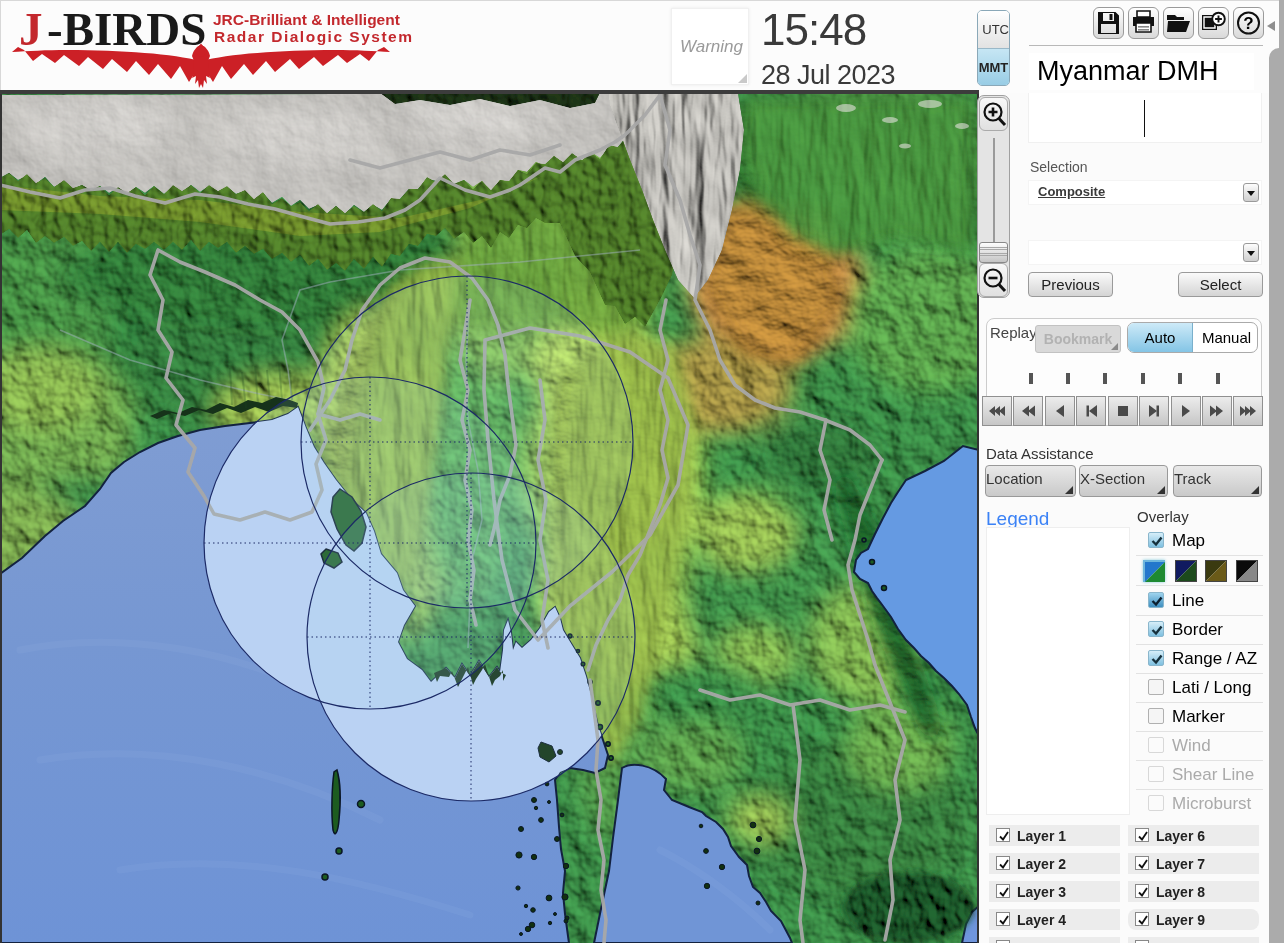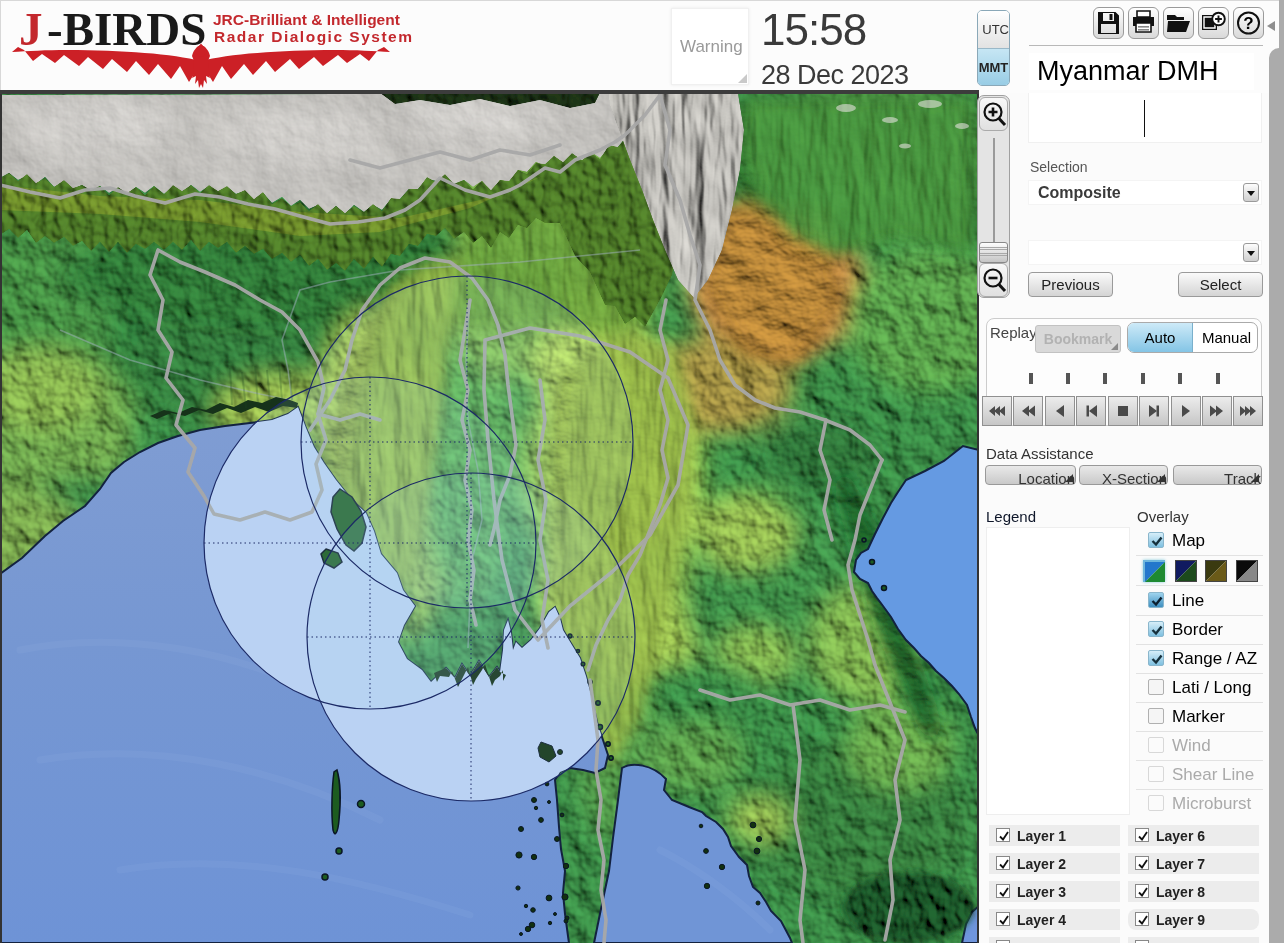--- a/index.html
+++ b/index.html
@@ -3,40 +3,40 @@
 <meta charset="utf-8">
 <style>
 * { margin:0; padding:0; box-sizing:border-box; }
 html,body { -webkit-font-smoothing:antialiased; width:1284px; height:943px; overflow:hidden; background:#fff; font-family:"Liberation Sans", sans-serif; }
 #stage { position:relative; width:1284px; height:943px; background:#fbfbfb; }
 
 #topbar { position:absolute; left:0; top:0; width:1284px; height:93px; background:#fcfcfc; z-index:30; border-top:1px solid #d8d8d8; border-left:1px solid #d8d8d8;}
 #maptopline { position:absolute; left:0; top:90px; width:979px; height:4px; background:#3c3c3c; z-index:31; }
 #logo { position:absolute; left:0; top:0; width:420px; height:92px; }
 #warnbox { position:absolute; left:670px; top:7px; width:78px; height:77px; background:#fff; border:1px solid #f0f0f0; box-shadow:0 0 3px rgba(0,0,0,0.08); }
-#warnbox span { position:absolute; left:8px; top:28px; font-size:17px; color:#9a9a9a; }
+#warnbox span { position:absolute; left:8px; top:28px; font-size:17px; color:#9a9a9a;font-style:italic; }
 #warncorner { position:absolute; right:1px; bottom:1px; width:0; height:0; border-left:9px solid transparent; border-bottom:9px solid #c9c9c9; }
 #clock { position:absolute; left:760px; top:4px; font-size:44px; color:#3a3a3a; letter-spacing:-1px;}
 #date { position:absolute; left:760px; top:59px; font-size:27px; color:#3a3a3a; letter-spacing:-0.5px; }
 #utcmmt { position:absolute; left:976px; top:9px; width:33px; height:76px; border:1px solid #8aa8b8; border-radius:5px; overflow:hidden; }
 #utc { position:absolute; left:0; top:0; width:100%; height:38px; background:linear-gradient(#ffffff,#e2e2e2); border-bottom:1px solid #9ab8c8; color:#333; font-size:13px; text-align:right; line-height:38px; }
 #mmt { position:absolute; left:0; top:38px; width:100%; height:38px; background:linear-gradient(#c6e6f4,#96cbe4); color:#222; font-size:13px; font-weight:bold; text-align:center; line-height:37px; }
 .iconbtn { position:absolute; top:6px; width:31px; height:32px; background:linear-gradient(#ffffff,#d9d9d9); border:1px solid #9a9a9a; border-radius:6px; }
 #hline1 { position:absolute; left:1028px; top:44px; width:234px; height:1px; background:#b8b8b8; }
 #dmh { position:absolute; left:1028px; top:52px; width:225px; height:37px; background:#fff; font-size:27px; color:#000; padding-left:8px; line-height:37px; }
 #collapsetri { position:absolute; left:1267px; top:21px; width:0; height:0; border-top:5px solid transparent; border-bottom:5px solid transparent; border-right:8px solid #8f8f8f; z-index:40;}
 #graystrip1 { position:absolute; left:1279px; top:0; width:5px; height:60px; background:#ababab; z-index:35; }
 #graystrip2 { position:absolute; left:1269px; top:48px; width:15px; height:895px; background:#ababab; z-index:35; border-top-left-radius:10px; }
 
 #panel { position:absolute; left:979px; top:93px; width:290px; height:850px; background:#fbfbfb; }
 .plabel { position:absolute; color:#555; }
 #selinput { position:absolute; left:1028px; top:92px; width:234px; height:51px; background:#fff; border:1px solid #f0f0f0; }
 #caret { position:absolute; left:1144px; top:100px; width:1px; height:37px; background:#111; }
 .dd { position:absolute; left:1028px; width:234px; height:25px; background:#fff; border:1px solid #f4f4f4; }
-.dd b { position:absolute; left:9px; top:3px; font-size:16px; color:#3a3a3a; font-weight:bold; }
+.dd b { position:absolute; left:9px; top:3px; font-size:13px; color:#3a3a3a; font-weight:bold;text-decoration:underline; }
 .ddbtn { position:absolute; right:2px; top:2px; width:16px; height:19px; background:linear-gradient(#fdfdfd,#cfcfcf); border:1px solid #9a9a9a; border-radius:3px; }
 .ddbtn:after { content:""; position:absolute; left:3px; top:7px; border-left:4px solid transparent; border-right:4px solid transparent; border-top:5px solid #111; }
 .pbtn { position:absolute; height:25px; background:linear-gradient(#fafafa,#d4d4d4); border:1px solid #9a9a9a; border-radius:4px; font-size:15px; color:#222; text-align:center; }
 </style>
 </head>
 <body>
 <div id="stage">
 
 <div id="topbar">
  <div id="logo">
@@ -51,22 +51,22 @@
     <path d="M200,44 C195,46 192,50 191,55 L193,60 192,66 193,71 191,77 L195,75 194,83 197,79 198,87 200,83 202,87 203,79 206,83 205,75 209,77 C207,71 208,66 207,60 L209,55 C208,50 205,46 200,44 Z"></path>
     <circle cx="200" cy="50" r="5.5"></circle>
     <path d="M200,42.5 l2.5,3 -2.5,1.5 -2.5,-1.5 Z"></path>
    </g>
   </svg>
  </div>
  <div id="warnbox">
         <span>Warning</span>
         <div id="warncorner"></div>
       </div>
- <div id="clock">15:58</div>
- <div id="date">28 Dec 2023</div>
+ <div id="clock">15:48</div>
+ <div id="date">28 Jul 2023</div>
  <div id="utcmmt">
         <div id="utc">UTC</div>
         <div id="mmt">MMT</div>
       </div>
  <div class="iconbtn" style="left:1092px;">
   <svg width="29" height="30" viewBox="0 0 29 30">
           <g fill="#111">
    <path d="M4,4 h17.5 l3.5,3.5 v18.5 h-21 z M9,5 v8 h11 v-8 z M7,16 h15 v9 h-15 z" fill-rule="evenodd"></path>
    <rect x="15.5" y="6" width="3" height="6"></rect>
   </g>
@@ -421,21 +421,21 @@
           <path d="M8.5,14 h9" stroke="#111" stroke-width="2.6"></path>
         </svg>
  </div>
 </div>
 
 <style>
 #replaybox { position:absolute; left:986px; top:318px; width:276px; height:108px; background:#fdfdfd; border:1px solid #ccc; border-radius:8px; }
 .tick { position:absolute; top:373px; width:4px; height:11px; background:#555; }
 .pb { position:absolute; top:396px; width:30px; height:30px; background:linear-gradient(#ececec,#c6c6c6); border:1px solid #909090; }
 .corner { position:absolute; right:2px; bottom:2px; width:0; height:0; border-left:8px solid transparent; border-bottom:8px solid #333; }
-.gbtn { position:absolute; top:465px; height:20px; background:linear-gradient(#e9e9e9,#c9c9c9); border:1px solid #999; border-radius:4px; font-size:15px; color:#333; text-align:right; line-height:26px; }
+.gbtn { position:absolute; top:465px; height:32px; background:linear-gradient(#e9e9e9,#c9c9c9); border:1px solid #999; border-radius:4px; font-size:15px; color:#333; text-align:left; line-height:26px; }
 #legendbox { position:absolute; left:986px; top:527px; width:144px; height:288px; background:#fff; border:1px solid #eee; }
 .ovrow { position:absolute; left:1136px; width:127px; height:29px; border-bottom:1px solid #e2e2e2; background:#fbfbfb; }
 .ovcb { position:absolute; left:12px; top:5px; width:16px; height:16px; border:1px solid #8ab6cc; border-radius:2px; background:linear-gradient(#d6eef9,#7fc0e0); }
 .ovcb.un { background:#f5f5f5; border:1px solid #b0b0b0; }
 .ovcb.dis { background:#fbfbfb; border:1px solid #d8d8d8; }
 .ovcb svg { position:absolute; left:1px; top:1px; }
 .ovtx { position:absolute; left:36px; top:4px; font-size:17px; color:#000; }
 .ovtx.dis { color:#aaa; }
 .sw { position:absolute; top:560px; width:22px; height:22px; }
 .layer { position:absolute; width:131px; height:21px; background:#ececec; }
@@ -494,21 +494,21 @@
 <div class="pb" style="left:1202px;"><svg width="28" height="28" viewBox="0 0 28 28" fill="#4a4a4a">
         <path d="M7,8.5 L14,14 L7,19.5 Z M13,8.5 L20,14 L13,19.5 Z"></path>
       </svg></div>
 <div class="pb" style="left:1233px;"><svg width="28" height="28" viewBox="0 0 28 28" fill="#4a4a4a">
         <path d="M4,9 L10,14 L4,19 Z M9,9 L15,14 L9,19 Z M14,9 L20,14 L14,19 Z" transform="translate(2,0)"></path>
       </svg></div>
 <div class="plabel" style="left:986px;top:445px;font-size:15px;color:#333;">Data Assistance</div>
 <div class="gbtn" style="left:985px;width:91px;">Location<div class="corner"></div></div>
 <div class="gbtn" style="left:1079px;width:89px;">X-Section<div class="corner"></div></div>
 <div class="gbtn" style="left:1173px;width:89px;">Track<div class="corner"></div></div>
-<div class="plabel" style="left:986px;top:508px;font-size:15px;color:#0f172a;">Legend</div>
+<div class="plabel" style="left:986px;top:508px;font-size:19px;color:#3b82f6;">Legend</div>
 <div class="plabel" style="left:1137px;top:508px;font-size:15px;color:#333;">Overlay</div>
 <div id="legendbox"></div>
 
 <div class="ovrow" style="top:527px;">
       <div class="ovcb">
         <svg width="14" height="14" viewBox="0 0 14 14">
           <path d="M2.5,7 L6,10.5 L11.5,3.5" fill="none" stroke="#16303c" stroke-width="2.4"></path>
         </svg>
       </div>
       <div class="ovtx">Map</div>

